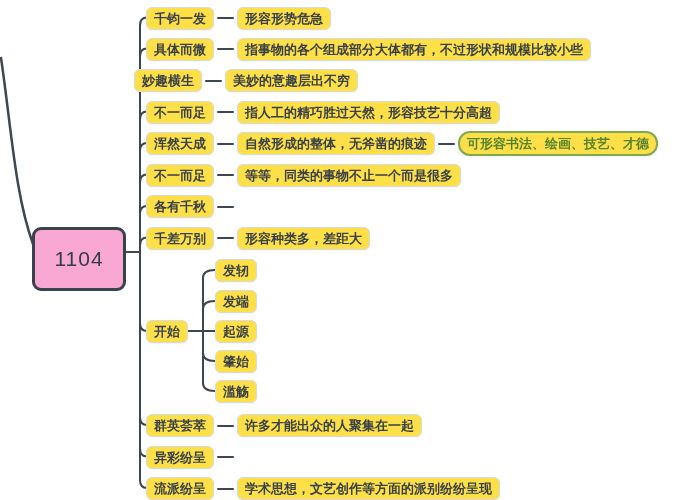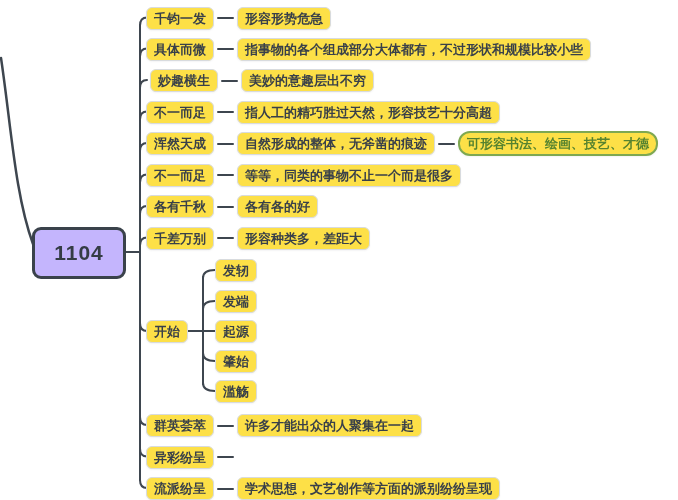--- a/index.html
+++ b/index.html
@@ -20,24 +20,24 @@
     color:#394049;font-size:13px;font-weight:600;line-height:1;
     box-shadow:0 1px 2px rgba(60,70,80,.06);
   }
   .node.note{
     border:2px solid #7ea851;color:#56832f;height:25px;border-radius:12px;
   }
   .dash{
     width:17px;height:2px;background:#3e464f;border-radius:1px;margin:0 3px;flex:0 0 auto;
   }
   .root{
-    position:absolute;left:32px;top:227px;width:94px;height:52px;box-sizing:border-box;
+    position:absolute;left:32px;top:227px;width:94px;height:64px;box-sizing:border-box;
     z-index:3;display:flex;align-items:center;justify-content:center;
-    background:#c4b5fd;border:3px solid #3a424b;border-radius:9px;
-    color:#343c45;font-size:21px;font-weight:700;letter-spacing:1px;
+    background:#f9a8d4;border:3px solid #3a424b;border-radius:9px;
+    color:#343c45;font-size:21px;font-weight:400;letter-spacing:1px;
   }
 </style>
 </head>
 <body>
 
 <div class="canvas">
 
   <svg class="links" width="678" height="500" viewBox="0 0 678 500">
     <g fill="none" stroke="#3e464f" stroke-width="2" stroke-linecap="round">
       <path stroke-width="2.5" d="M 1,58 C 11,125 15,195 33,244"></path>
@@ -73,21 +73,21 @@
     <div class="dash"></div>
     <div class="node">形容形势危急</div>
   </div>
 
   <div class="row" style="left:146px;top:37px">
     <div class="node">具体而微</div>
     <div class="dash"></div>
     <div class="node">指事物的各个组成部分大体都有，不过形状和规模比较小些</div>
   </div>
 
-  <div class="row" style="left:150px;top:68.5px">
+  <div class="row" style="left:134px;top:68.5px">
     <div class="node">妙趣横生</div>
     <div class="dash"></div>
     <div class="node">美妙的意趣层出不穷</div>
   </div>
 
   <div class="row" style="left:146px;top:100px">
     <div class="node">不一而足</div>
     <div class="dash"></div>
     <div class="node">指人工的精巧胜过天然，形容技艺十分高超</div>
   </div>
@@ -102,21 +102,20 @@
 
   <div class="row" style="left:146px;top:163px">
     <div class="node">不一而足</div>
     <div class="dash"></div>
     <div class="node">等等，同类的事物不止一个而是很多</div>
   </div>
 
   <div class="row" style="left:146px;top:194.5px">
     <div class="node">各有千秋</div>
     <div class="dash"></div>
-    <div class="node">各有各的好</div>
   </div>
 
   <div class="row" style="left:146px;top:226px">
     <div class="node">千差万别</div>
     <div class="dash"></div>
     <div class="node">形容种类多，差距大</div>
   </div>
 
   <div class="row" style="left:146px;top:319.5px">
     <div class="node">开始</div>

